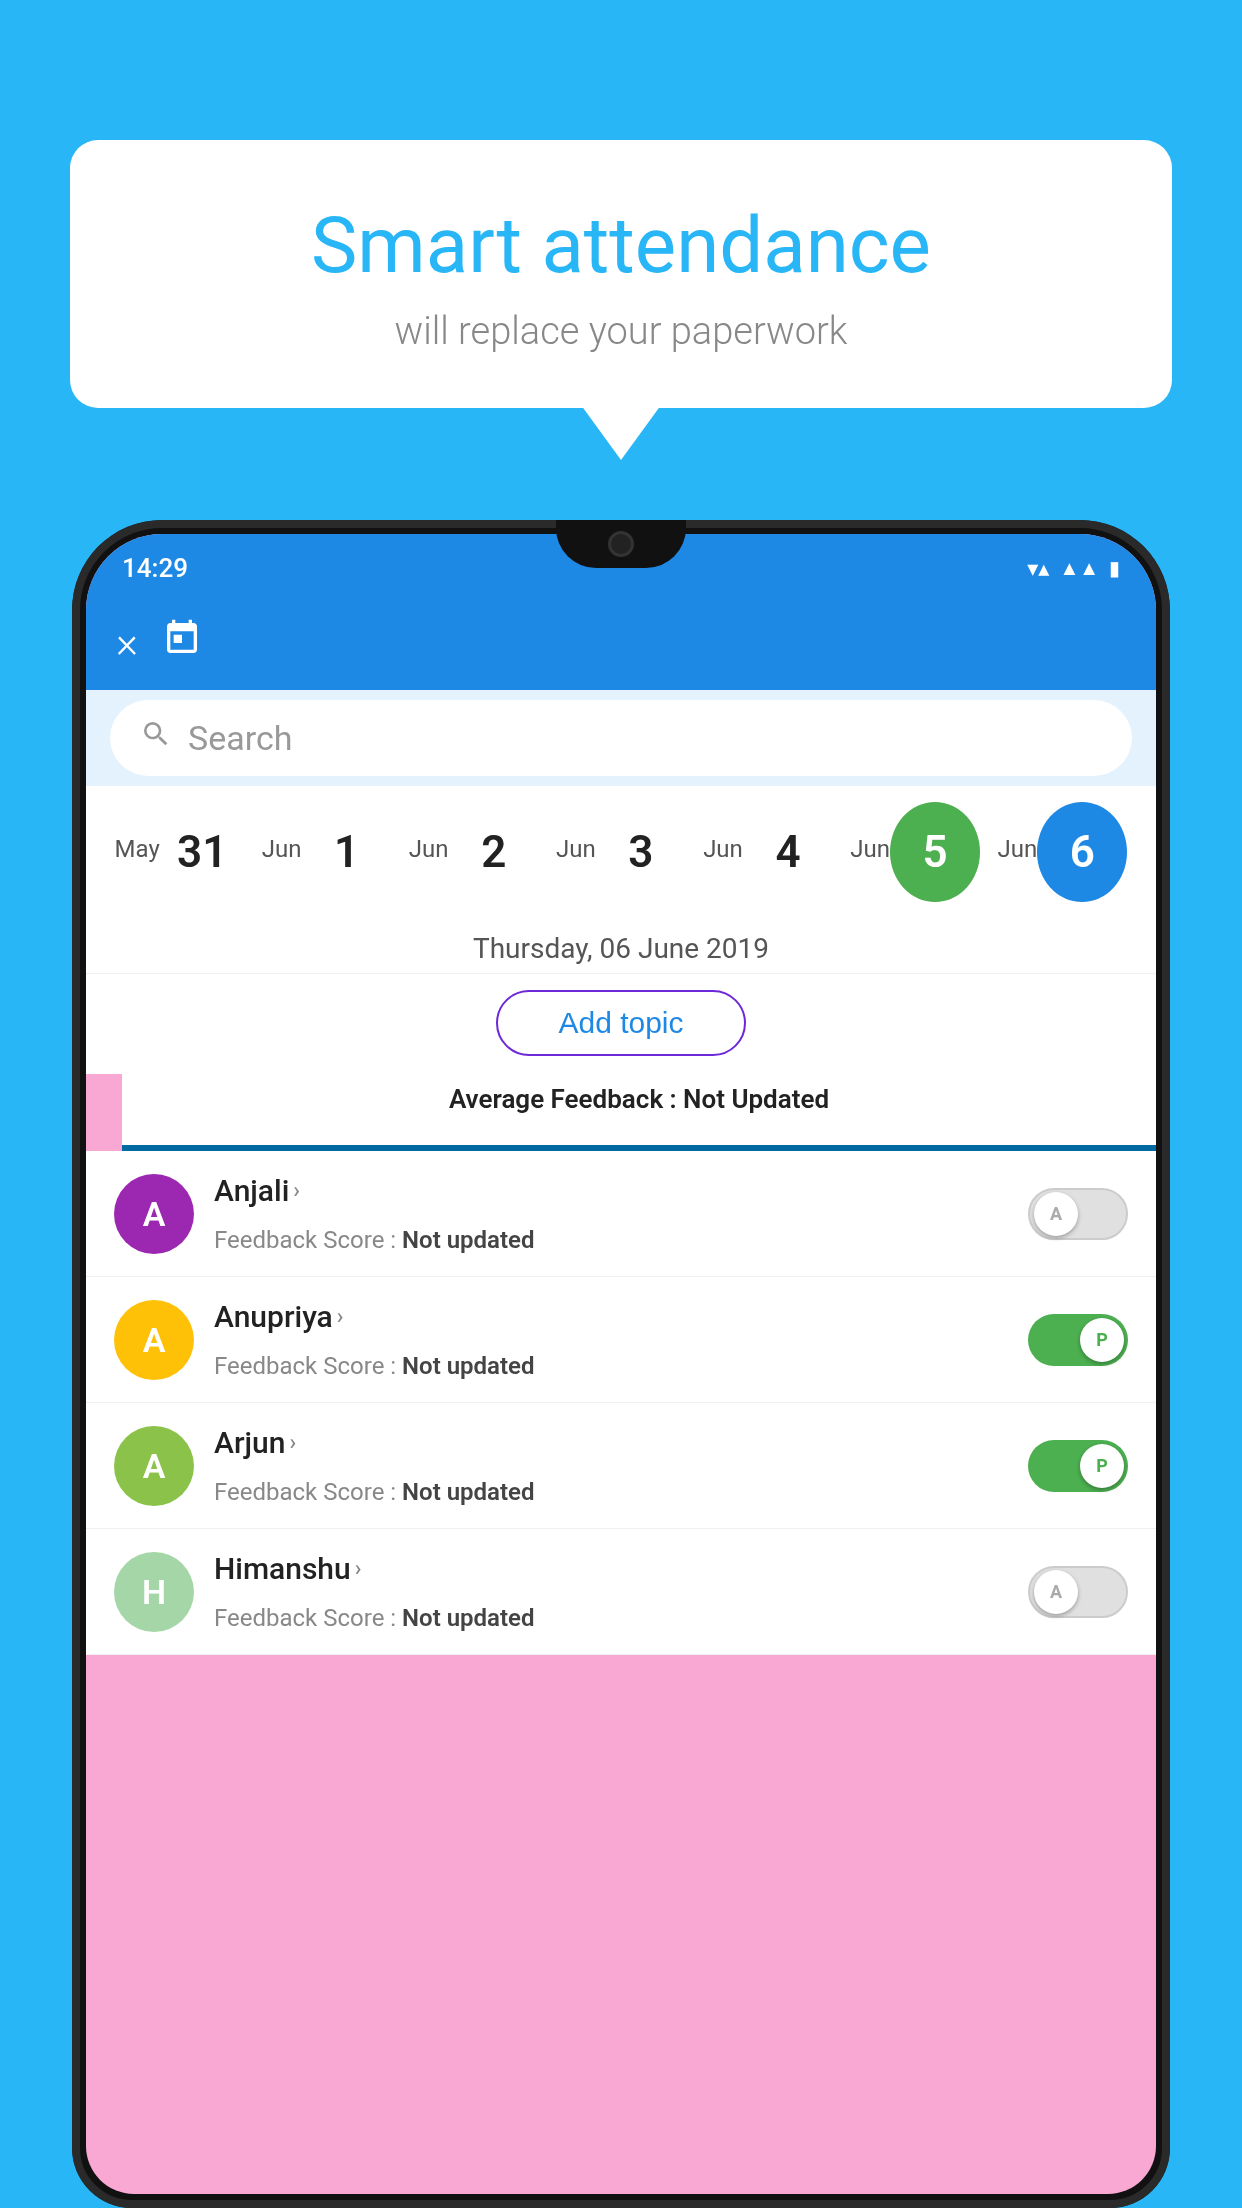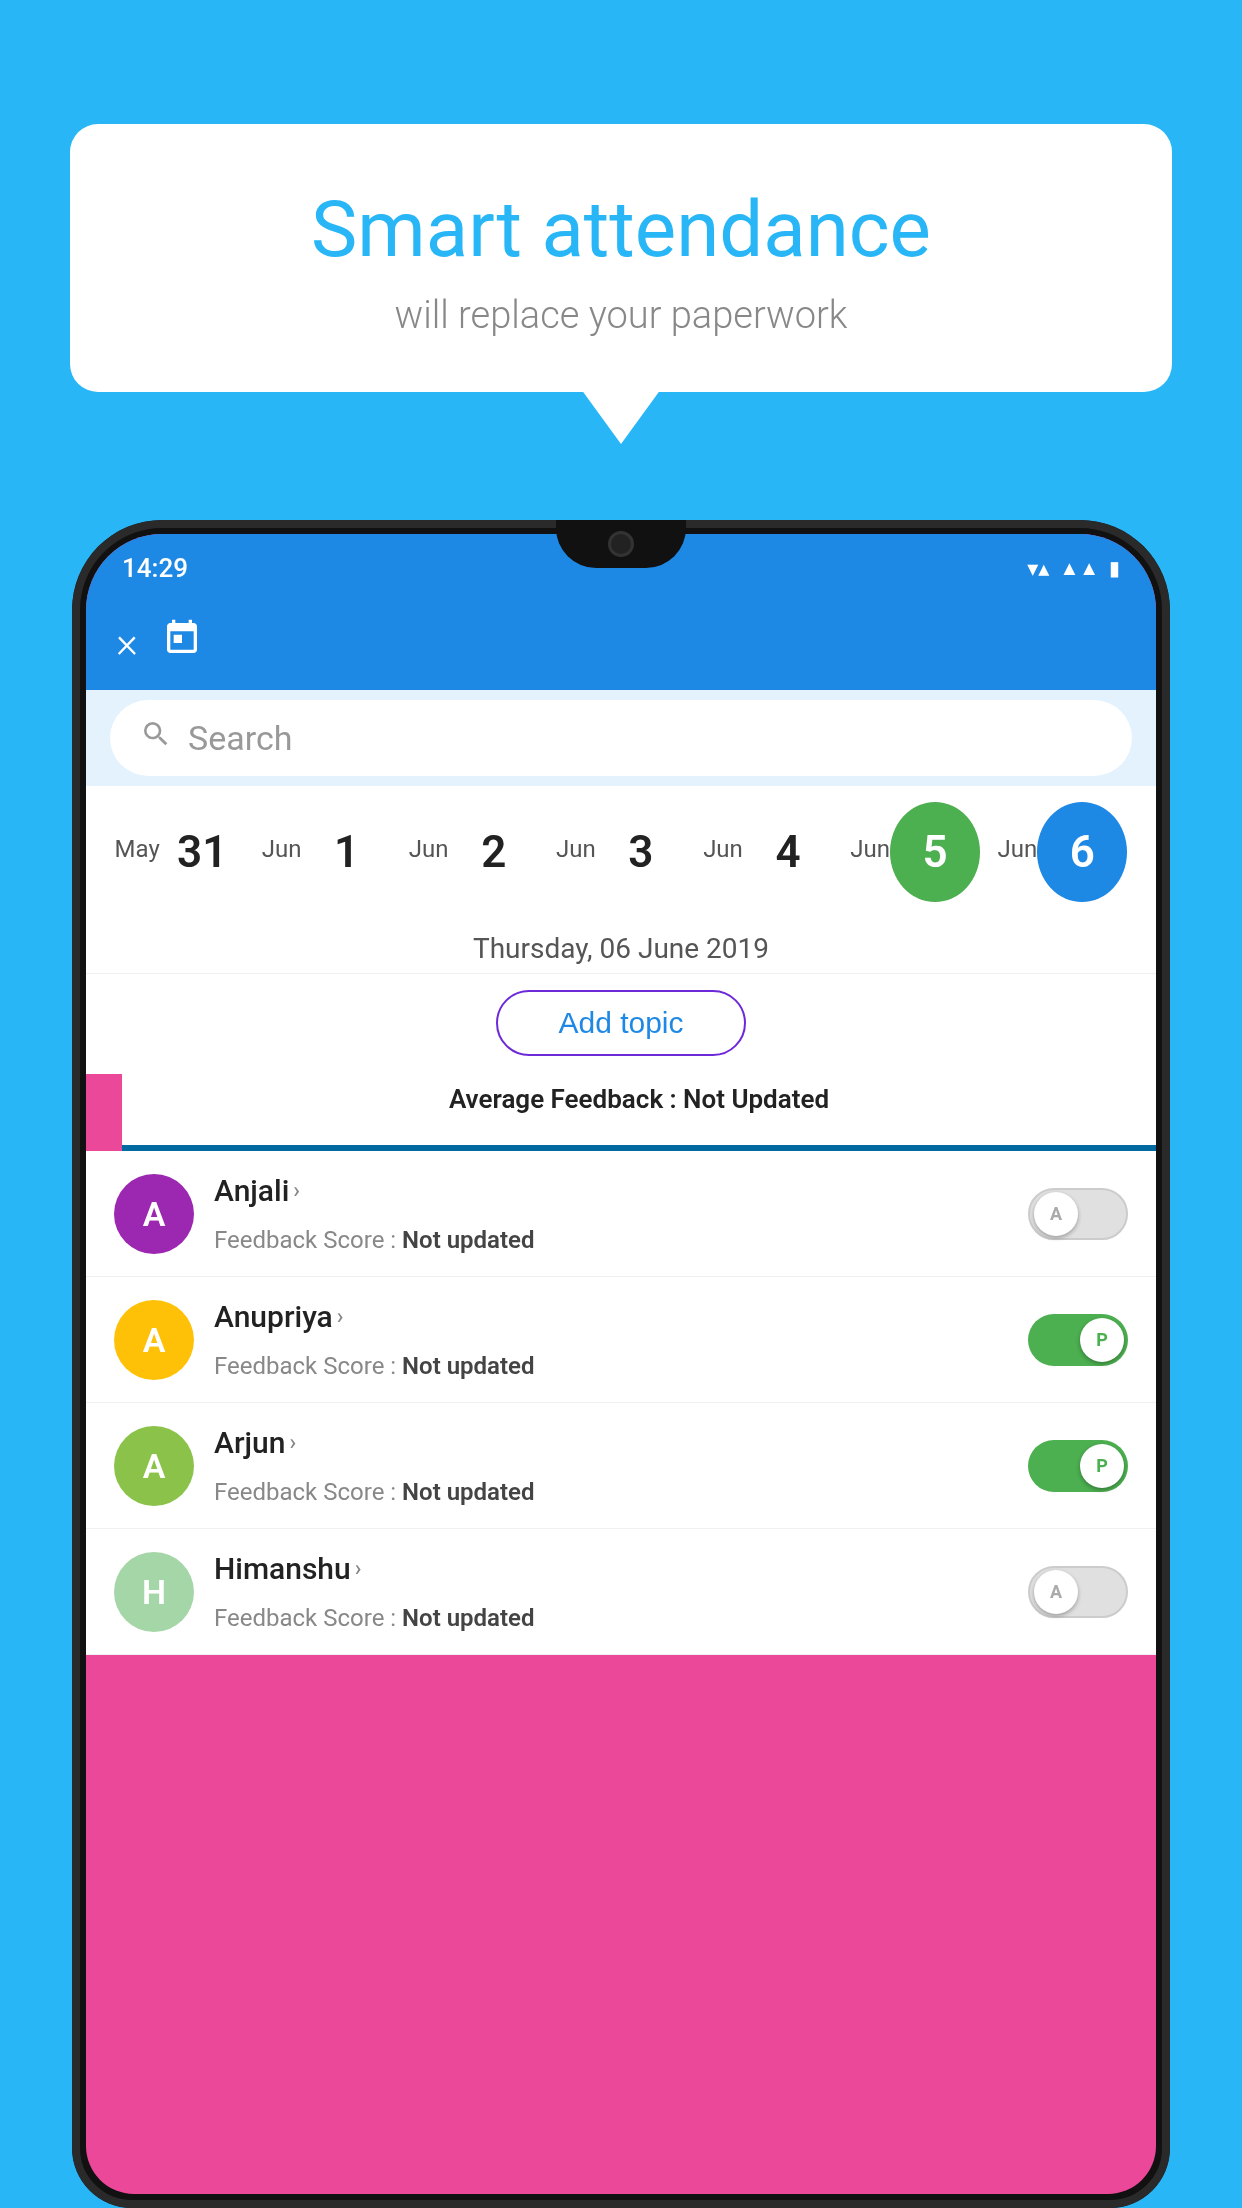--- a/index.html
+++ b/index.html
@@ -9,21 +9,21 @@
       height: 2208px;
       background-color: #29b6f6;
       font-family: 'Roboto', Arial, sans-serif;
       overflow: hidden;
       position: relative;
     }
 
     
     .speech-bubble-container {
       position: absolute;
-      top: 124px;
+      top: 140px;
       left: 70px;
       right: 70px;
     }
 
     .speech-bubble {
       background: white;
       border-radius: 28px;
       padding: 60px 60px 55px;
       text-align: center;
       position: relative;
@@ -99,21 +99,21 @@
       border: 3px solid #333;
     }
 
     
     .phone-screen {
       position: absolute;
       top: 14px;
       left: 14px;
       right: 14px;
       bottom: 14px;
-      background: #ec4899;
+      background: #f9a8d4;
       border-radius: 76px 76px 48px 48px;
       overflow: hidden;
     }
 
     
     .status-bar {
       background: #1e88e5;
       height: 60px;
       display: flex;
       align-items: center;

